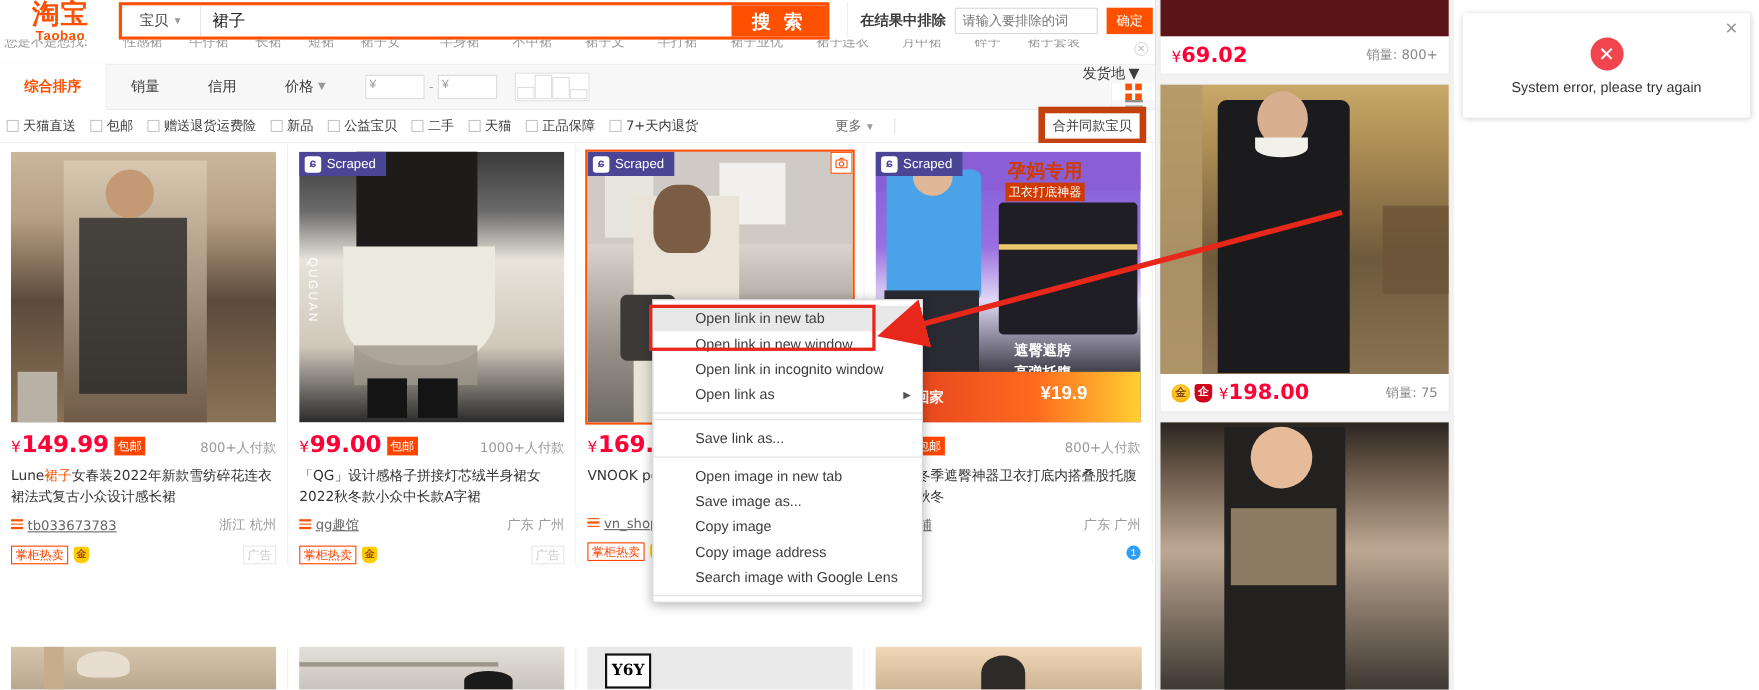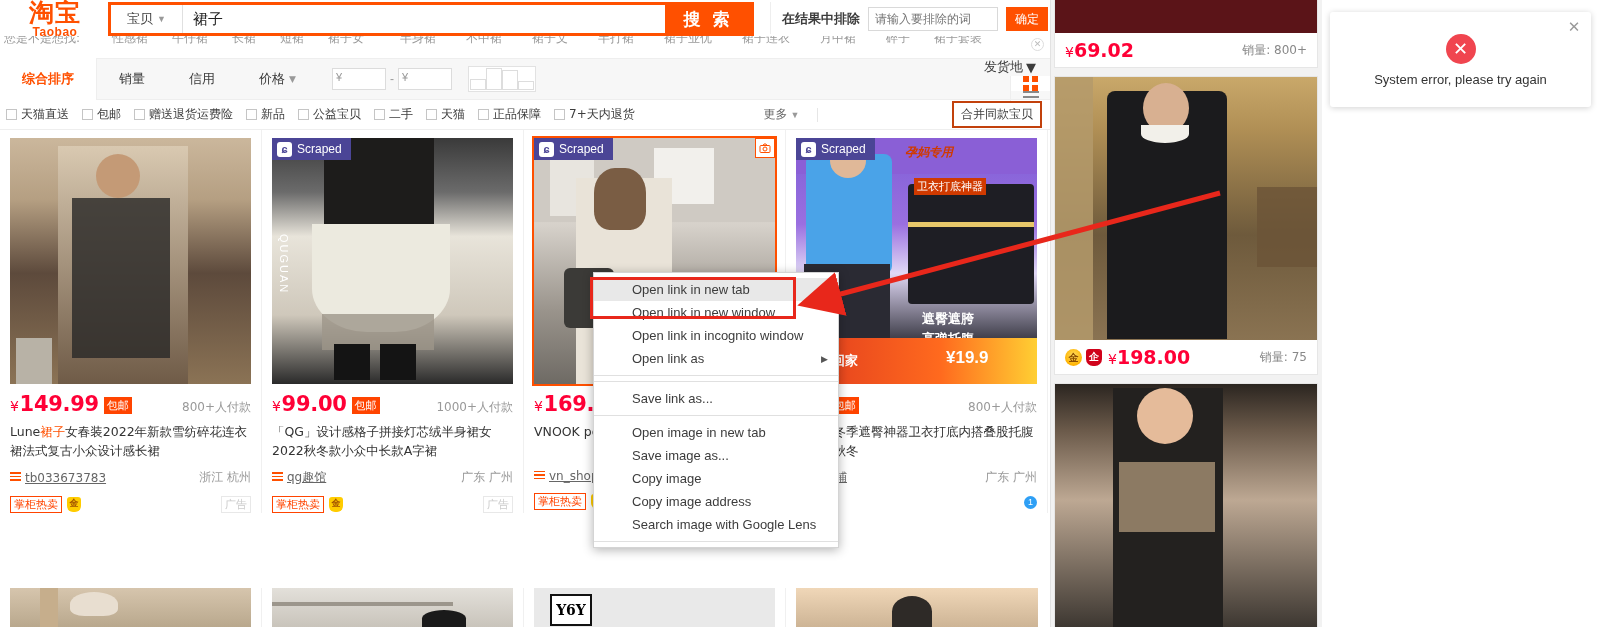--- a/index.html
+++ b/index.html
@@ -80,21 +80,21 @@
 
   
   .filterbar { position:relative; height:30px; display:flex; align-items:center; padding-left:6px;
                border-bottom:1px solid #eee; }
   .chk { display:flex; align-items:center; gap:4px; margin-right:13px; font-size:12px; color:#3c3c3c;
          font-family:"DejaVu Sans","Liberation Sans",sans-serif; white-space:nowrap; }
   .chk .box { width:11px; height:11px; border:1px solid #c5c5c5; background:#fff; display:block; }
   .more-link { margin-left:auto; margin-right:0; display:flex; align-items:center; gap:3px;
                font-size:12px; color:#666; }
   .fb-sep { width:1px; height:14px; background:#e6e6e6; margin:0 18px; }
-  .merge-btn { margin-left:auto; margin-right:8px; border:2px solid #c2410c; background:#fff; font-size:12px;
+  .merge-btn { margin-left:auto; margin-right:8px; border:6px solid #c2410c; background:#fff; font-size:12px;
                color:#3c3c3c; padding:3px 7px; font-family:"DejaVu Sans","Liberation Sans",sans-serif; }
 
   
   .grid { position:relative; display:flex; }
   .card { width:262px; background:#fff; border-right:1px solid #f0f0f0; position:relative; }
   .card-imgwrap { position:relative; height:246px; margin:8px 10px 0 10px; overflow:hidden; background:#f4f4f4; }
   .card.highlight .card-imgwrap { outline:2px solid #ff5000; }
   .scraped { position:absolute; left:0; top:0; background:#4b4596; color:#fff; height:22px;
              display:flex; align-items:center; gap:5px; padding:0 9px 0 5px; font-size:12px;
              font-family:"Liberation Sans",sans-serif; z-index:3; }
@@ -463,22 +463,22 @@
 
       <div class="card">
         <div class="card-imgwrap">
           <div class="ph img4">
             <div class="purple"></div>
             <div class="pers" style="left:10px;top:16px;width:86px;height:120px;background:#4aa3e8;border-radius:8px;"></div>
             <div class="pers" style="left:34px;top:6px;width:36px;height:34px;border-radius:50%;background:#e0b898;"></div>
             <div class="pers" style="left:8px;top:126px;width:86px;height:96px;background:#2a2a33;"></div>
             <div class="pers" style="left:112px;top:46px;width:126px;height:120px;background:#1e1e24;border-radius:4px;"></div>
             <div class="pers" style="left:112px;top:84px;width:126px;height:5px;background:#e8c86a;"></div>
-            <div style="position:absolute;left:109px;top:6px;color:#d03a00;font-size:12px;font-weight:bold;font-family:'DejaVu Sans',sans-serif;font-style:italic;">孕妈专用</div>
-            <div style="position:absolute;left:118px;top:40px;color:#fff;font-size:11px;background:#d03a00;padding:1px 3px;">卫衣打底神器</div>
+            <div style="position:absolute;left:120px;top:6px;color:#d03a00;font-size:17px;font-weight:bold;font-family:'DejaVu Sans',sans-serif;">孕妈专用</div>
+            <div style="position:absolute;left:118px;top:28px;color:#fff;font-size:11px;background:#d03a00;padding:1px 3px;">卫衣打底神器</div>
             <div style="position:absolute;left:126px;top:172px;color:#fff;font-size:13px;font-weight:bold;">遮臀遮胯</div>
             <div style="position:absolute;left:126px;top:192px;color:#fff;font-size:13px;font-weight:bold;">高弹托腹</div>
             <div class="band">
               <span style="position:absolute;left:10px;top:14px;color:#fff;font-size:13px;font-weight:bold;">赁先回家</span>
               <span style="position:absolute;left:150px;top:10px;color:#fff;font-size:17px;font-weight:bold;">¥19.9</span>
             </div>
           </div>
           <div class="scraped">
             <span class="logo">ɕ</span>
             <span>Scraped</span>

